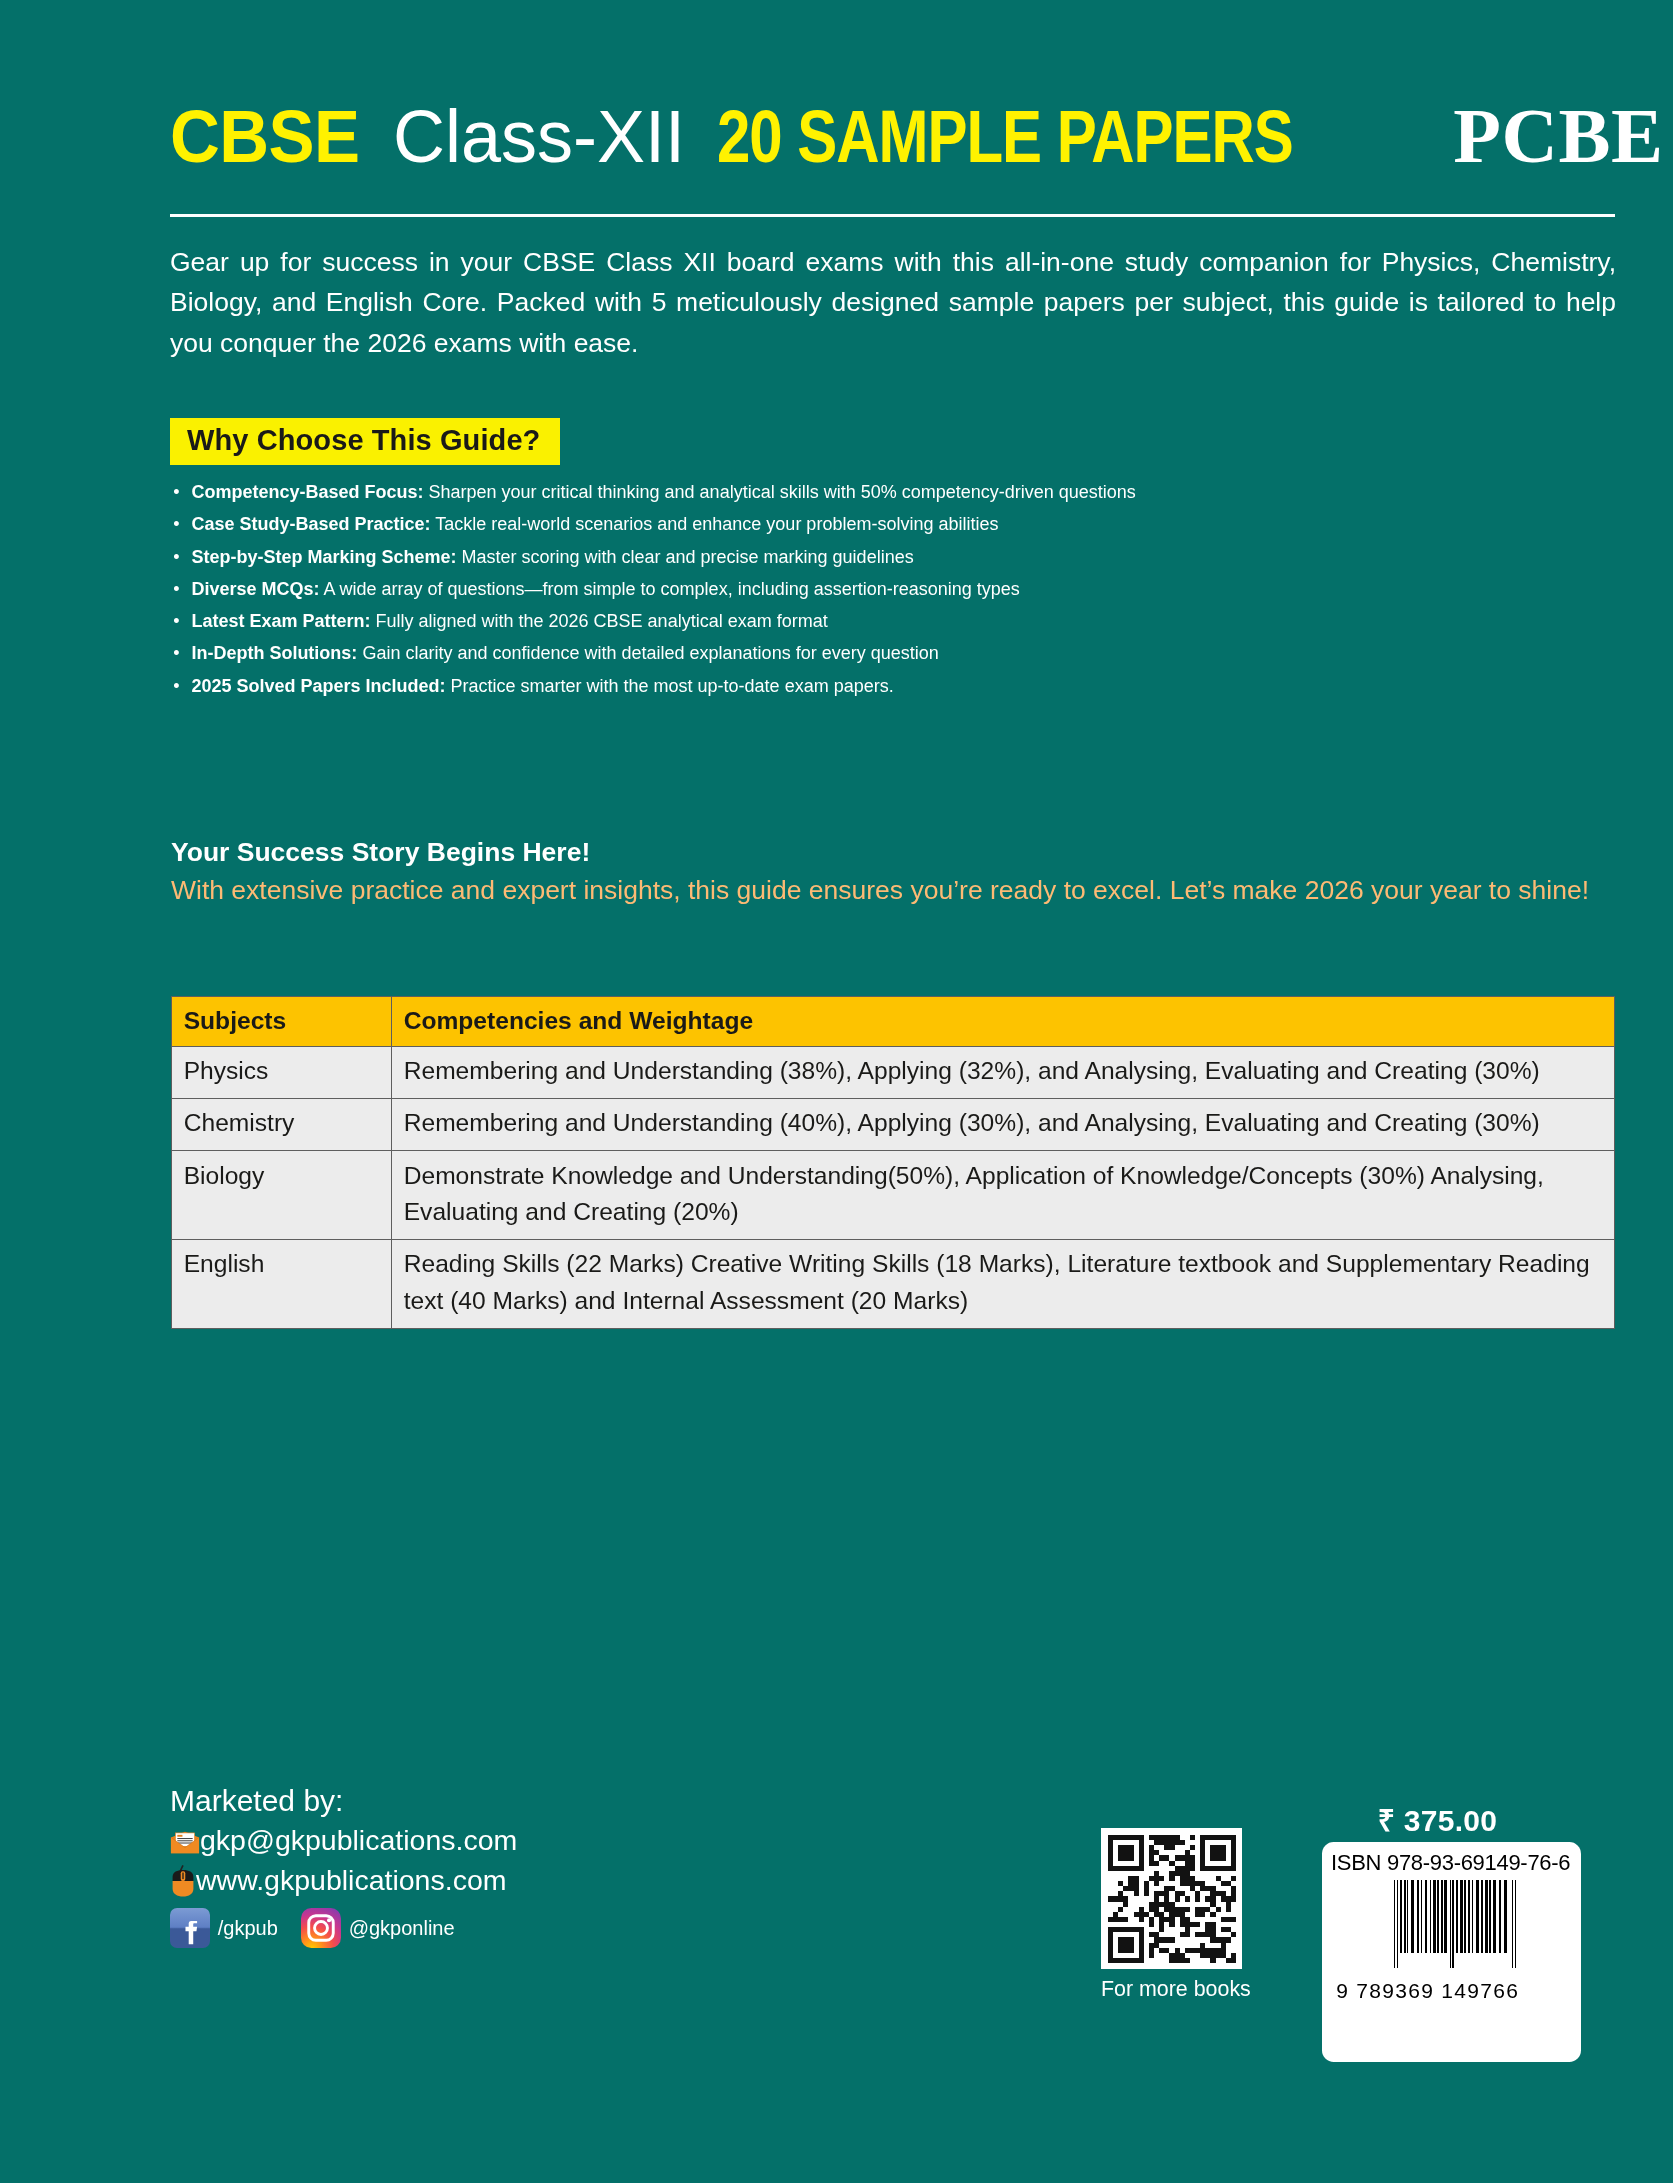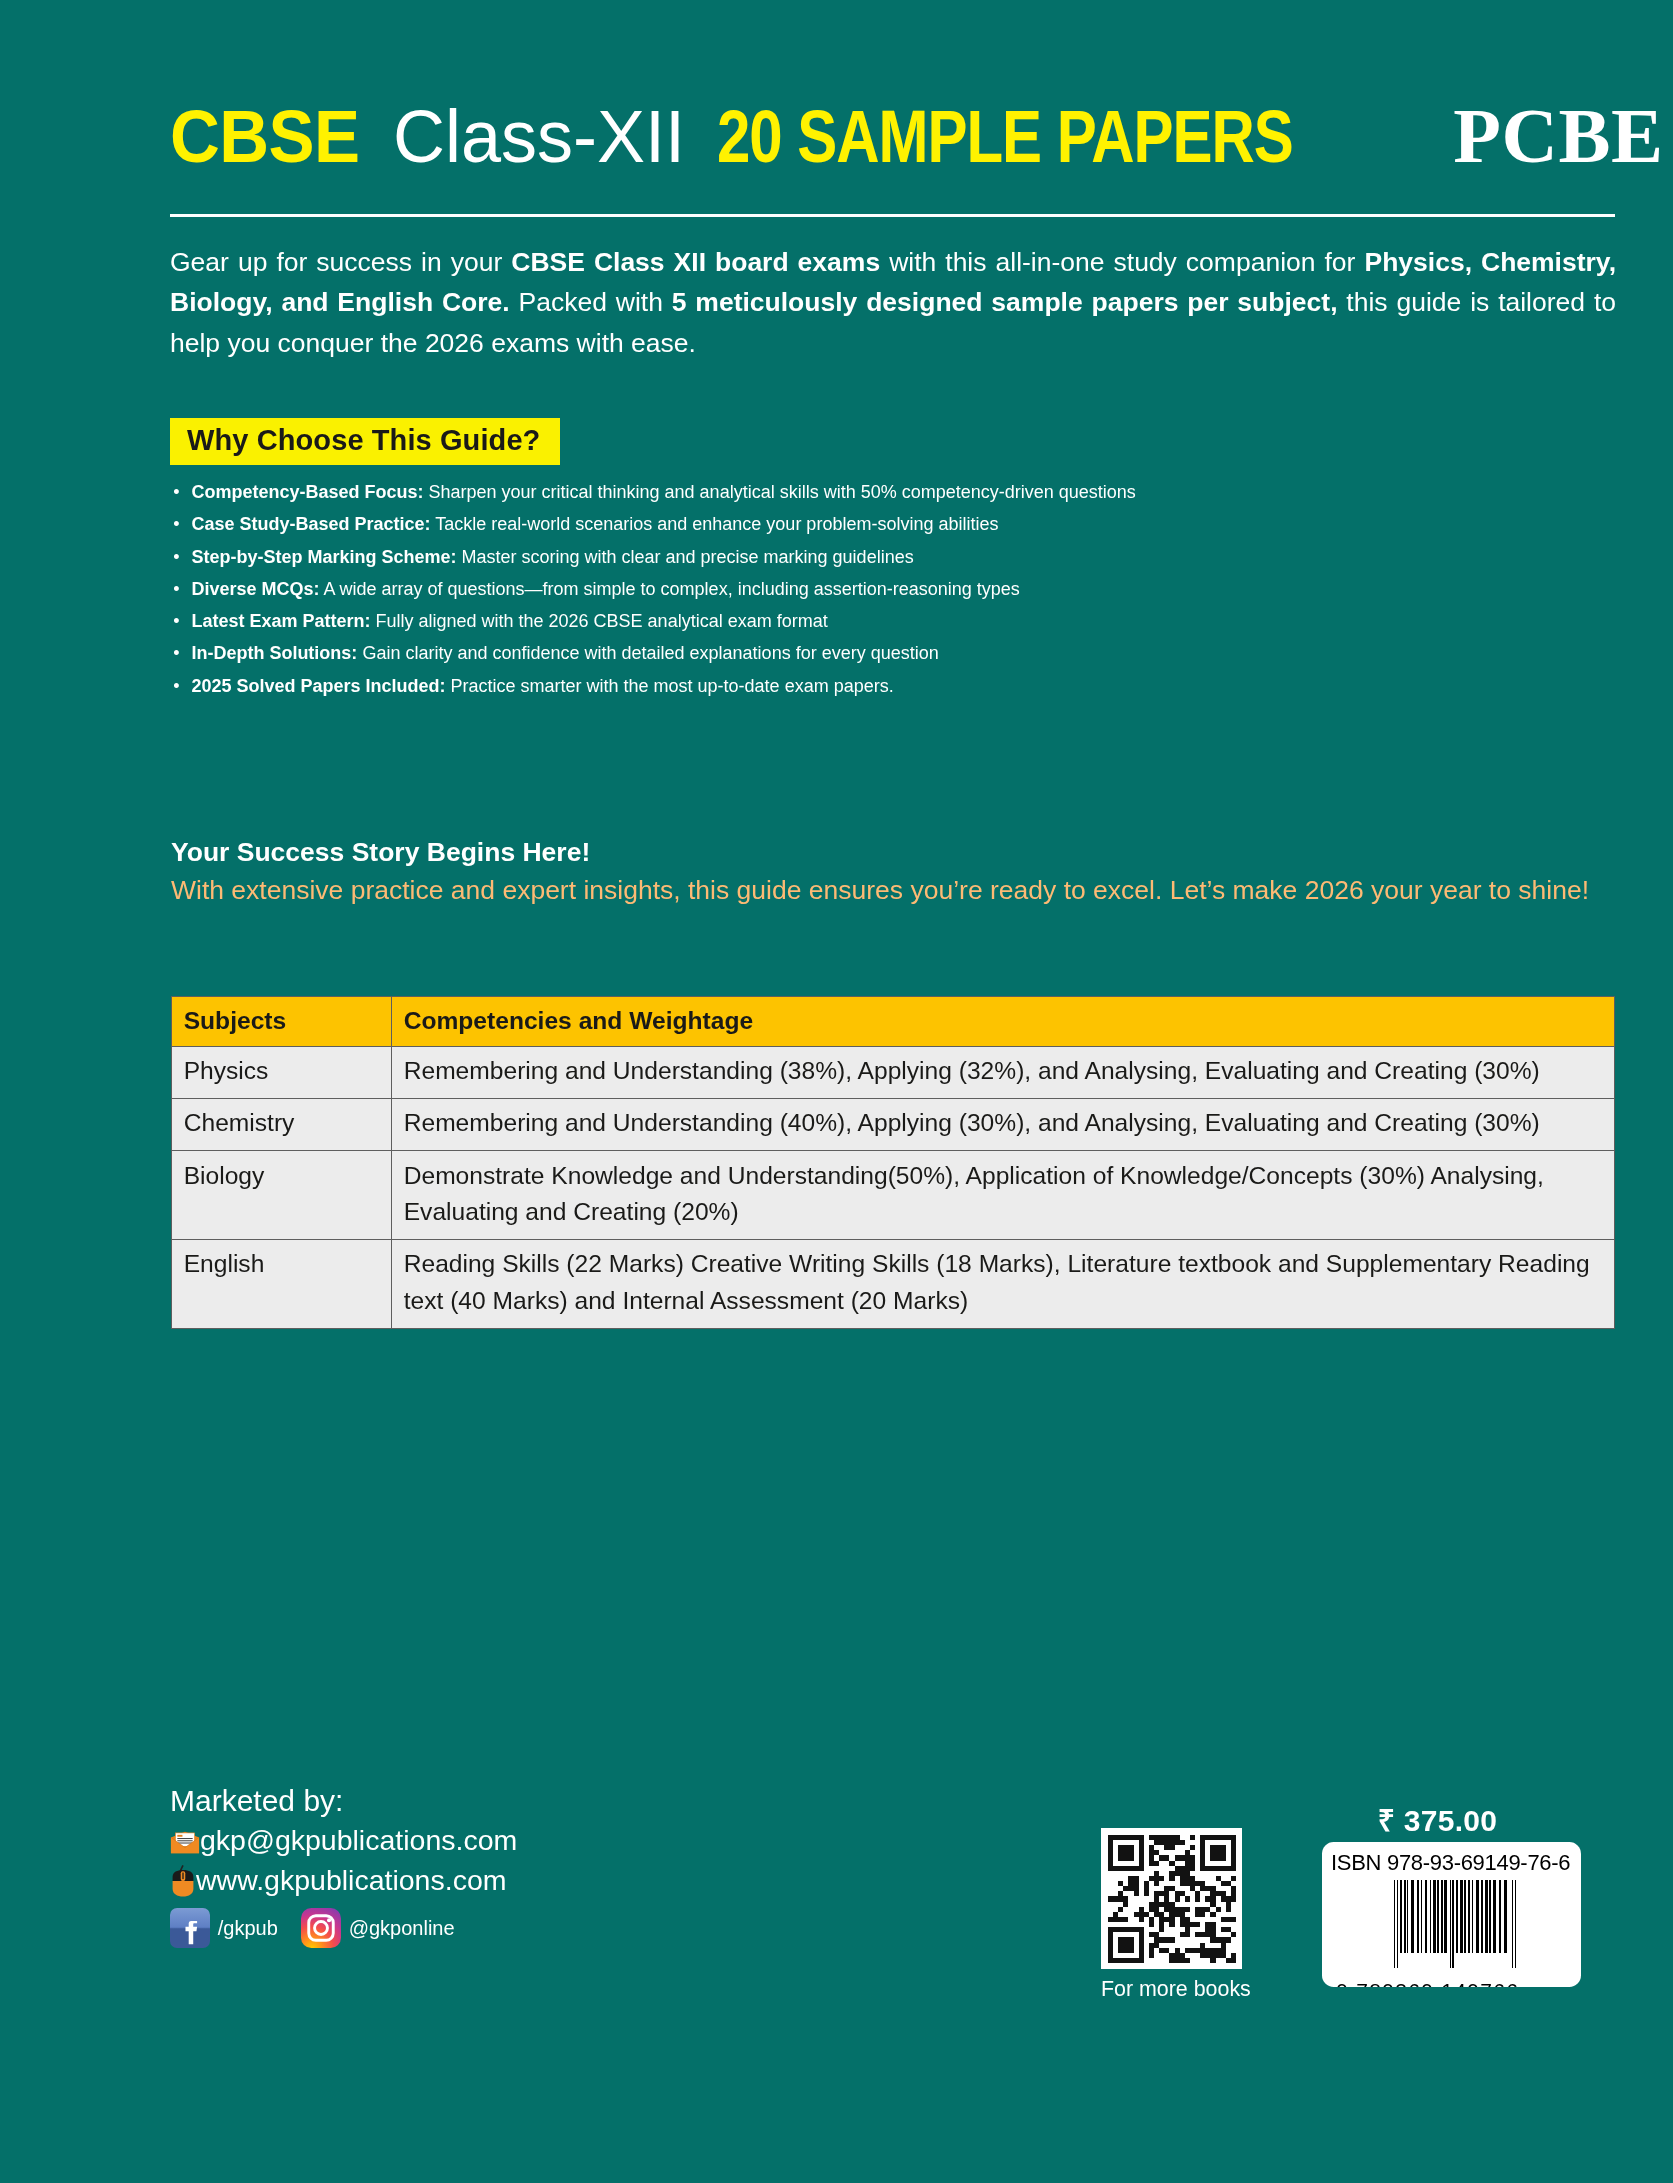--- a/index.html
+++ b/index.html
@@ -86,21 +86,21 @@
     position: absolute;
     left: 170px;
     top: 242px;
     width: 1446px;
     color: #FFFFFF;
     font-size: 26.5px;
     line-height: 1.52;
     text-align: justify;
     text-justify: inter-word;
   }
-  .intro b { font-weight: bold; }
+  .intro b { font-weight: normal; }
 
   
   .why-box {
     position: absolute;
     left: 170px;
     top: 418px;
     background: #FAF100;
     padding: 5.8px 19.4px 8.4px 17px;
     display: inline-block;
   }
@@ -261,21 +261,21 @@
     color: #FFFFFF;
     font-size: 30px;
     font-weight: bold;
     letter-spacing: 0.3px;
   }
   .isbn-card {
     position: absolute;
     left: 1322px;
     top: 1842px;
     width: 259px;
-    height: 145px;
+    height: 220px;
     background: #FFFFFF;
     border-radius: 11.7px;
     overflow: hidden;
   }
   .isbn-text {
     font-family: "Liberation Sans", sans-serif;
     font-size: 22px;
     color: #000000;
     padding: 7.8px 0 2.6px 9px;
     white-space: nowrap;

